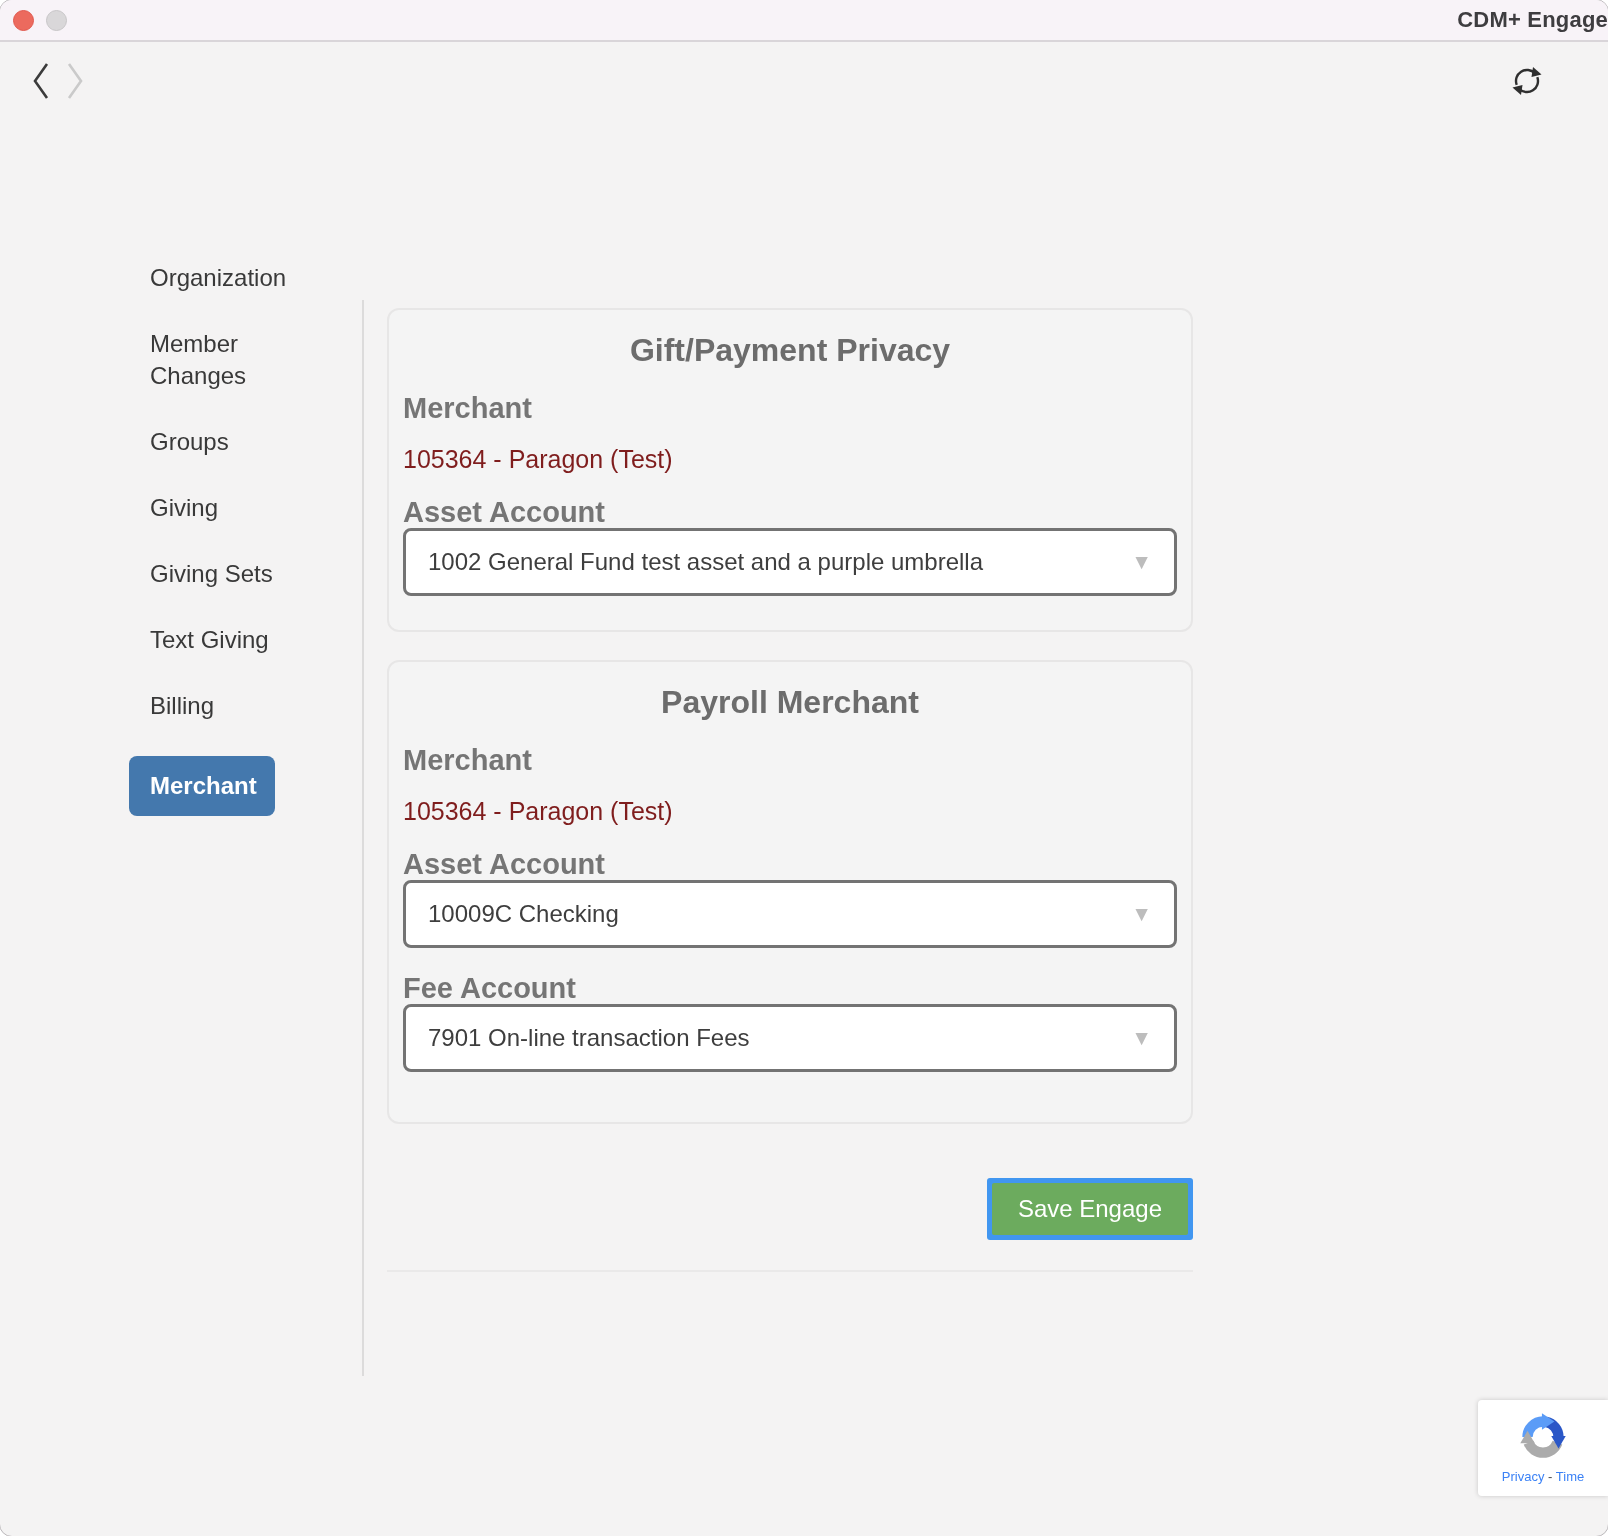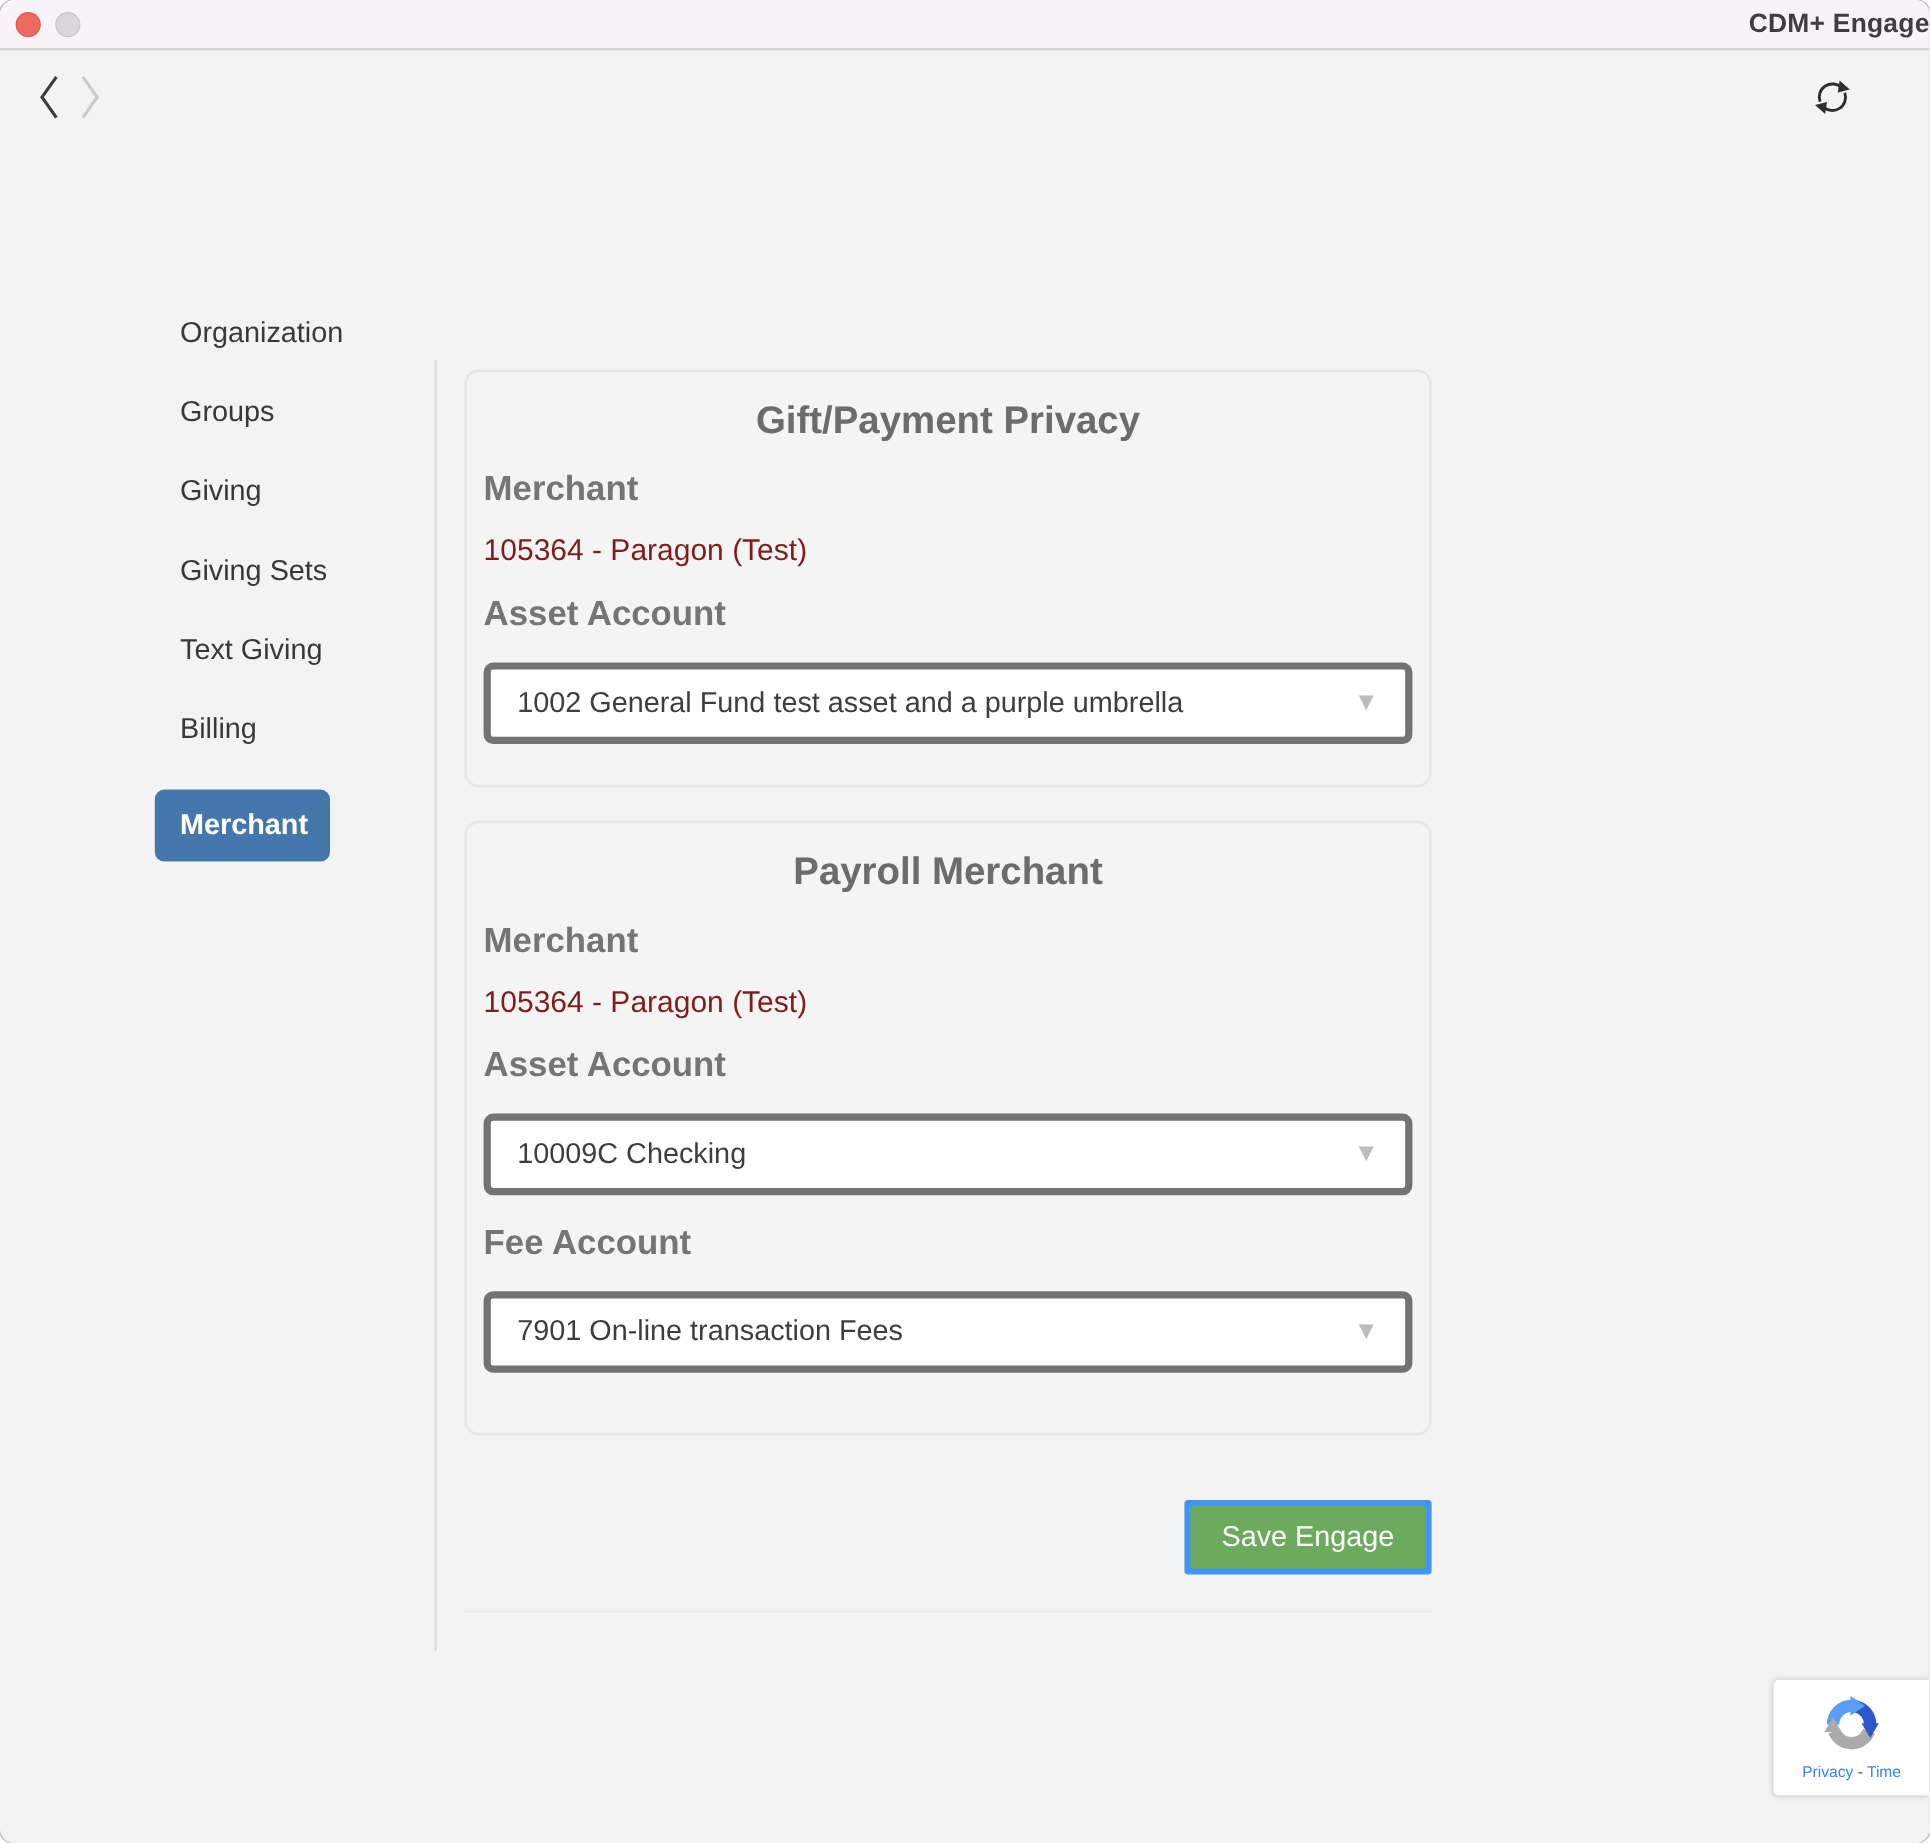--- a/index.html
+++ b/index.html
@@ -47,22 +47,22 @@
   .panel{
     border:2px solid #e7e6e6;border-radius:12px;background:#f4f4f4;
     padding:22px 14px 34px 14px;
   }
   .panel.tall{padding-bottom:50px;}
   .panel + .panel{margin-top:28px;}
   .panel h2{margin:0;text-align:center;font-size:32px;line-height:36px;font-weight:bold;color:#6c6c6c;}
   .panel h3{margin:24px 0 0;font-size:29px;line-height:32px;font-weight:bold;color:#757575;}
   .panel .static-value{margin-top:22px;font-size:25px;line-height:26px;color:#7f1d1d;}
   .select{
-    margin-top:24px;height:68px;background:#ffffff;
-    border:6px solid #737373;border-radius:8px;
+    height:68px;background:#ffffff;
+    border:3px solid #737373;border-radius:8px;
     display:flex;align-items:center;position:relative;
     padding:0 56px 0 22px;font-size:24px;color:#3e3e3e;cursor:pointer;
   }
   .select .arrow{position:absolute;right:22px;top:50%;transform:translateY(-52%);color:#bdbdbd;font-size:21px;}
   .save-row{margin-top:54px;display:flex;justify-content:flex-end;}
   .focus-ring{background:var(--focus-ring,#4196f0);padding:5px;border-radius:3px;display:inline-block;}
   .save-btn{
     display:block;min-width:178px;height:52px;padding:0 26px;
     background:var(--save-button-bg,#6cab5e);color:#ffffff;
     border:none;border-radius:2px;font-size:24px;font-weight:500;
@@ -109,20 +109,21 @@
         <path d="M 6.7,20.8 A 11,11 0 0 1 24.8,9.2"></path>
         <path d="M 27.3,13.2 A 11,11 0 0 1 9.2,24.8"></path>
       </g>
       <polygon points="23,3 31.5,10.5 21.5,13" fill="#2f2f2f"></polygon>
       <polygon points="11,31 2.5,23.5 12.5,21" fill="#2f2f2f"></polygon>
     </svg>
   </button>
 
   <nav class="sidebar">
     <div class="side-item">Organization</div>
+    <div class="side-item">Member Changes</div>
     <div class="side-item">Groups</div>
     <div class="side-item">Giving</div>
     <div class="side-item">Giving Sets</div>
     <div class="side-item">Text Giving</div>
     <div class="side-item">Billing</div>
     <div class="side-item active">Merchant</div>
   </nav>
 
   <div class="vdivider"></div>
 

